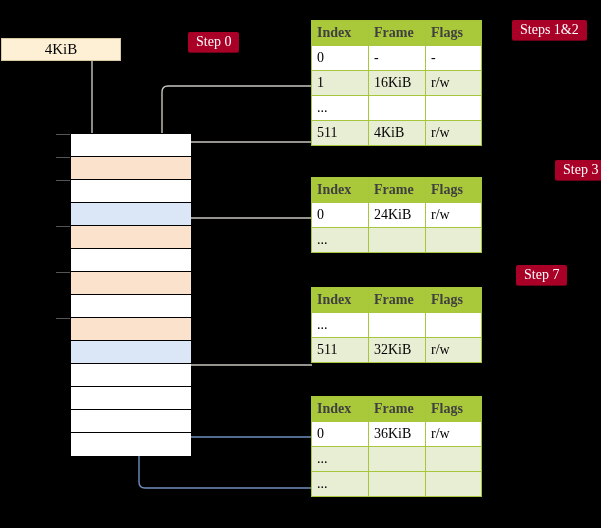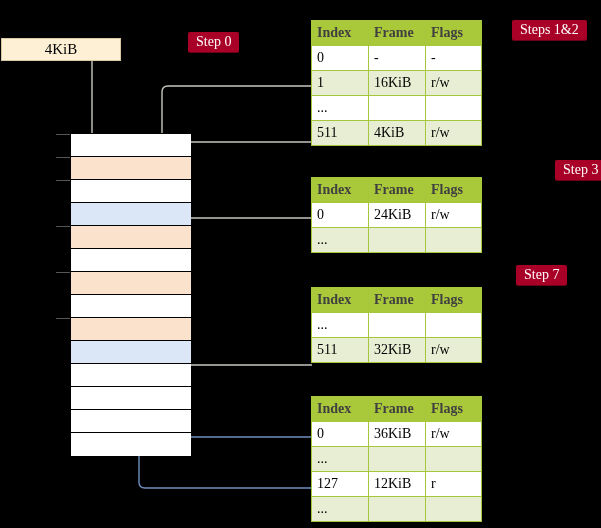--- a/index.html
+++ b/index.html
@@ -269,25 +269,20 @@
       <tr>
         <td>0</td>
         <td>36KiB</td>
         <td>r/w</td>
       </tr>
       <tr class="alt">
         <td>...</td>
         <td></td>
         <td></td>
       </tr>
-      <tr>
-        <td>127</td>
-        <td>12KiB</td>
-        <td>r</td>
-      </tr>
       <tr class="alt">
         <td>...</td>
         <td></td>
         <td></td>
       </tr>
     </tbody>
   </table>
 
 </div>
 

